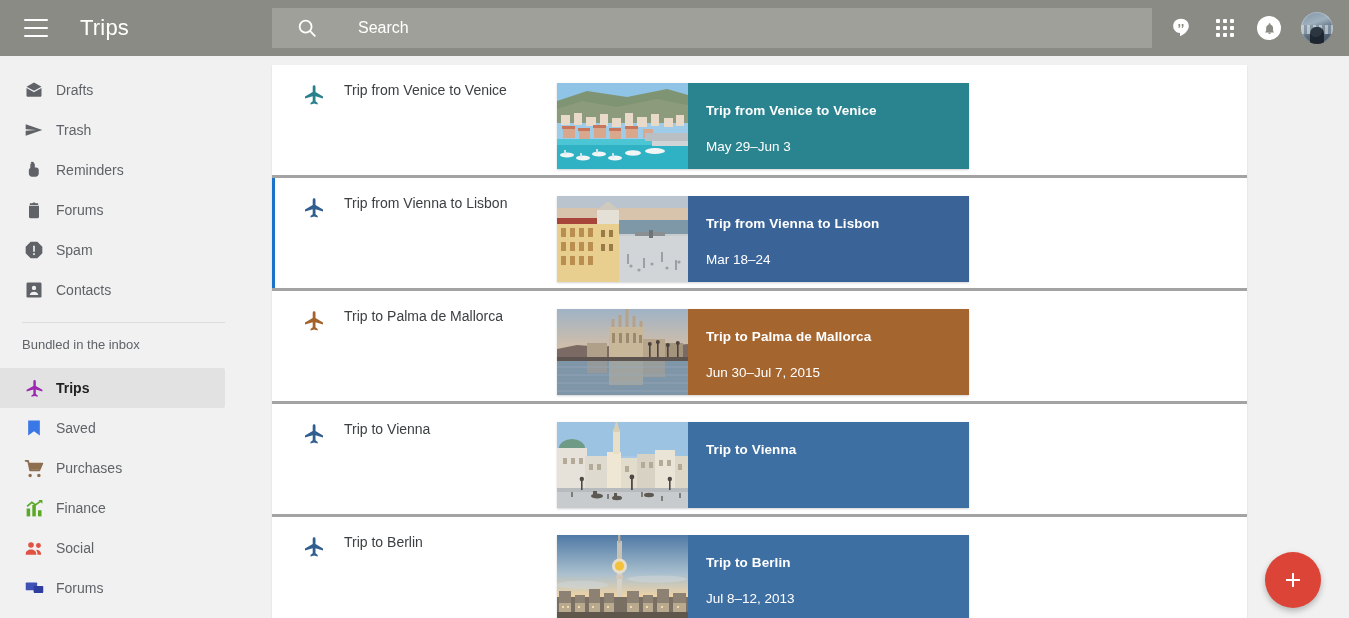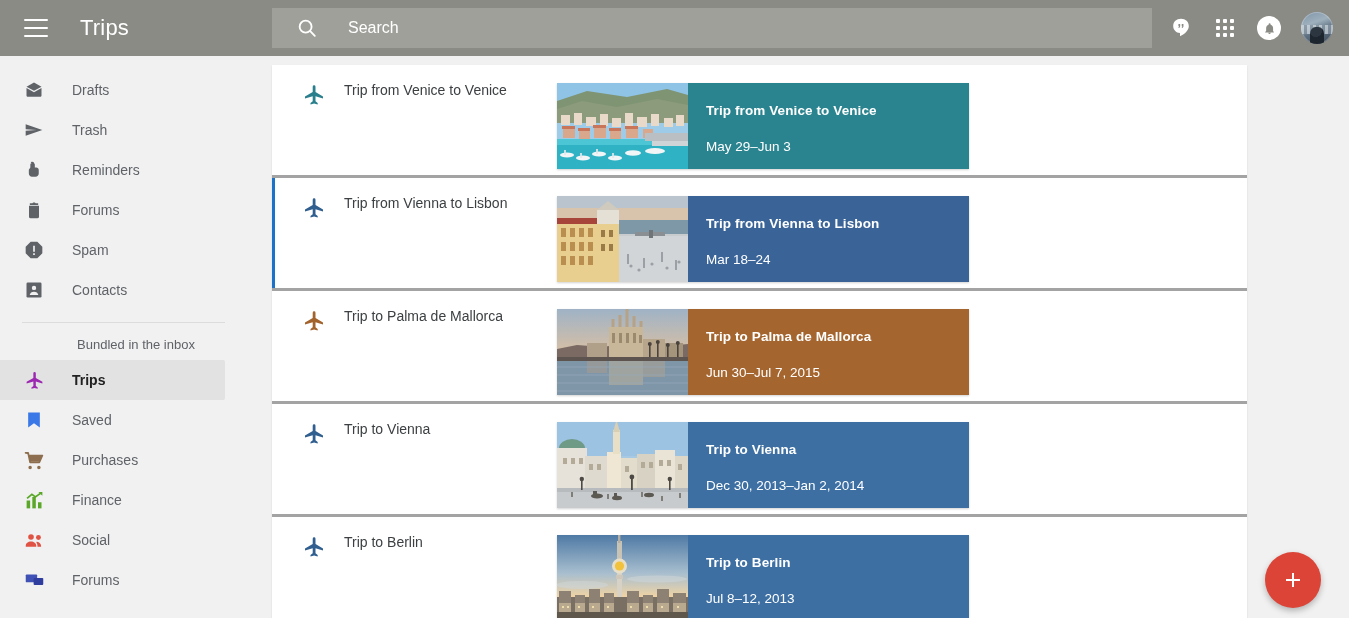--- a/index.html
+++ b/index.html
@@ -34,21 +34,21 @@
     position: absolute; left: 272px; top: 8px;
     width: 880px; height: 40px;
     background: rgba(255,255,255,0.18);
     display: flex; align-items: center;
     cursor: text;
   }
   .search-icon { margin-left: 24px; display: flex; align-items: center; }
   .search-input {
     border: 0; background: transparent; outline: none;
     color: #fff; font-size: 16px; font-family: "Liberation Sans", sans-serif;
-    margin-left: 30px; width: 700px;
+    margin-left: 40px; width: 700px;
   }
   .search-input::placeholder { color: #ffffff; opacity: 1; }
 
   .header-icons {
     position: absolute; right: 16px; top: 0; height: 56px;
     display: flex; align-items: center; gap: 20px;
   }
   .hicon { width: 24px; height: 24px; display: flex; align-items: center; justify-content: center; cursor: pointer; }
   .circle-icon {
     width: 24px; height: 24px; border-radius: 50%;
@@ -80,32 +80,31 @@
     background: #f1f1f1;
     overflow: hidden;
     padding-top: 14px;
   }
   .nav-item {
     height: 40px; display: flex; align-items: center;
     padding-left: 22px; cursor: pointer; position: relative;
   }
   .nav-item .ic { width: 24px; height: 24px; display: flex; align-items: center; justify-content: center; flex: 0 0 24px; }
   .nav-item .lbl {
-    margin-left: 26px; font-size: 14px; color: #5f6368; white-space: nowrap;
+    margin-left: 10px; font-size: 14px; color: #5f6368; white-space: nowrap;
   }
   .nav-item.selected { background: #e2e2e2; margin-right: 25px; border-radius: 0 2px 2px 0; }
   .nav-item.selected .lbl { color: #212121; font-weight: bold; }
   .nav-divider {
     height: 1px; background: #dcdcdc;
     margin: 12px 25px 0 22px;
   }
   .section-label {
     font-size: 13px; color: #5f6368;
-    padding: 14px 0 8px 22px;
-    text-align: center;
+    padding: 14px 0 16px 22px;
   }
 
   
   .main {
     position: absolute; top: 56px; left: 250px;
     width: 1099px; height: 562px;
     background: #f1f1f1;
     overflow: hidden;
   }
   .list-panel {
@@ -593,21 +592,20 @@
               <rect x="14" y="70" width="2" height="5"></rect>
                 <rect x="50" y="72" width="2" height="5"></rect>
               <rect x="84" y="70" width="2" height="5"></rect>
                 <rect x="104" y="74" width="2" height="5"></rect>
               <rect x="122" y="71" width="2" height="5"></rect>
             </g>
           </svg>
         </div>
         <div class="card-body">
           <div class="card-title">Trip to Vienna</div>
-          <div class="card-dates">Dec 30, 2013–Jan 2, 2014</div>
         </div>
       </div>
     </div>
 
     <div class="trip-row">
       <span class="row-plane">
         <svg width="24" height="24" viewBox="0 0 24 24">
             <path fill="#2f5e8f" d="M21 15.5v-2L13.5 9V3.7a1.4 1.4 0 1 0-2.8 0V9L3 13.5v2l7.7-2.3v5.1l-2.2 1.6v1.6l3.6-1 3.6 1v-1.6l-2.2-1.6v-5.1L21 15.5z"></path>
           </svg>
       </span>

